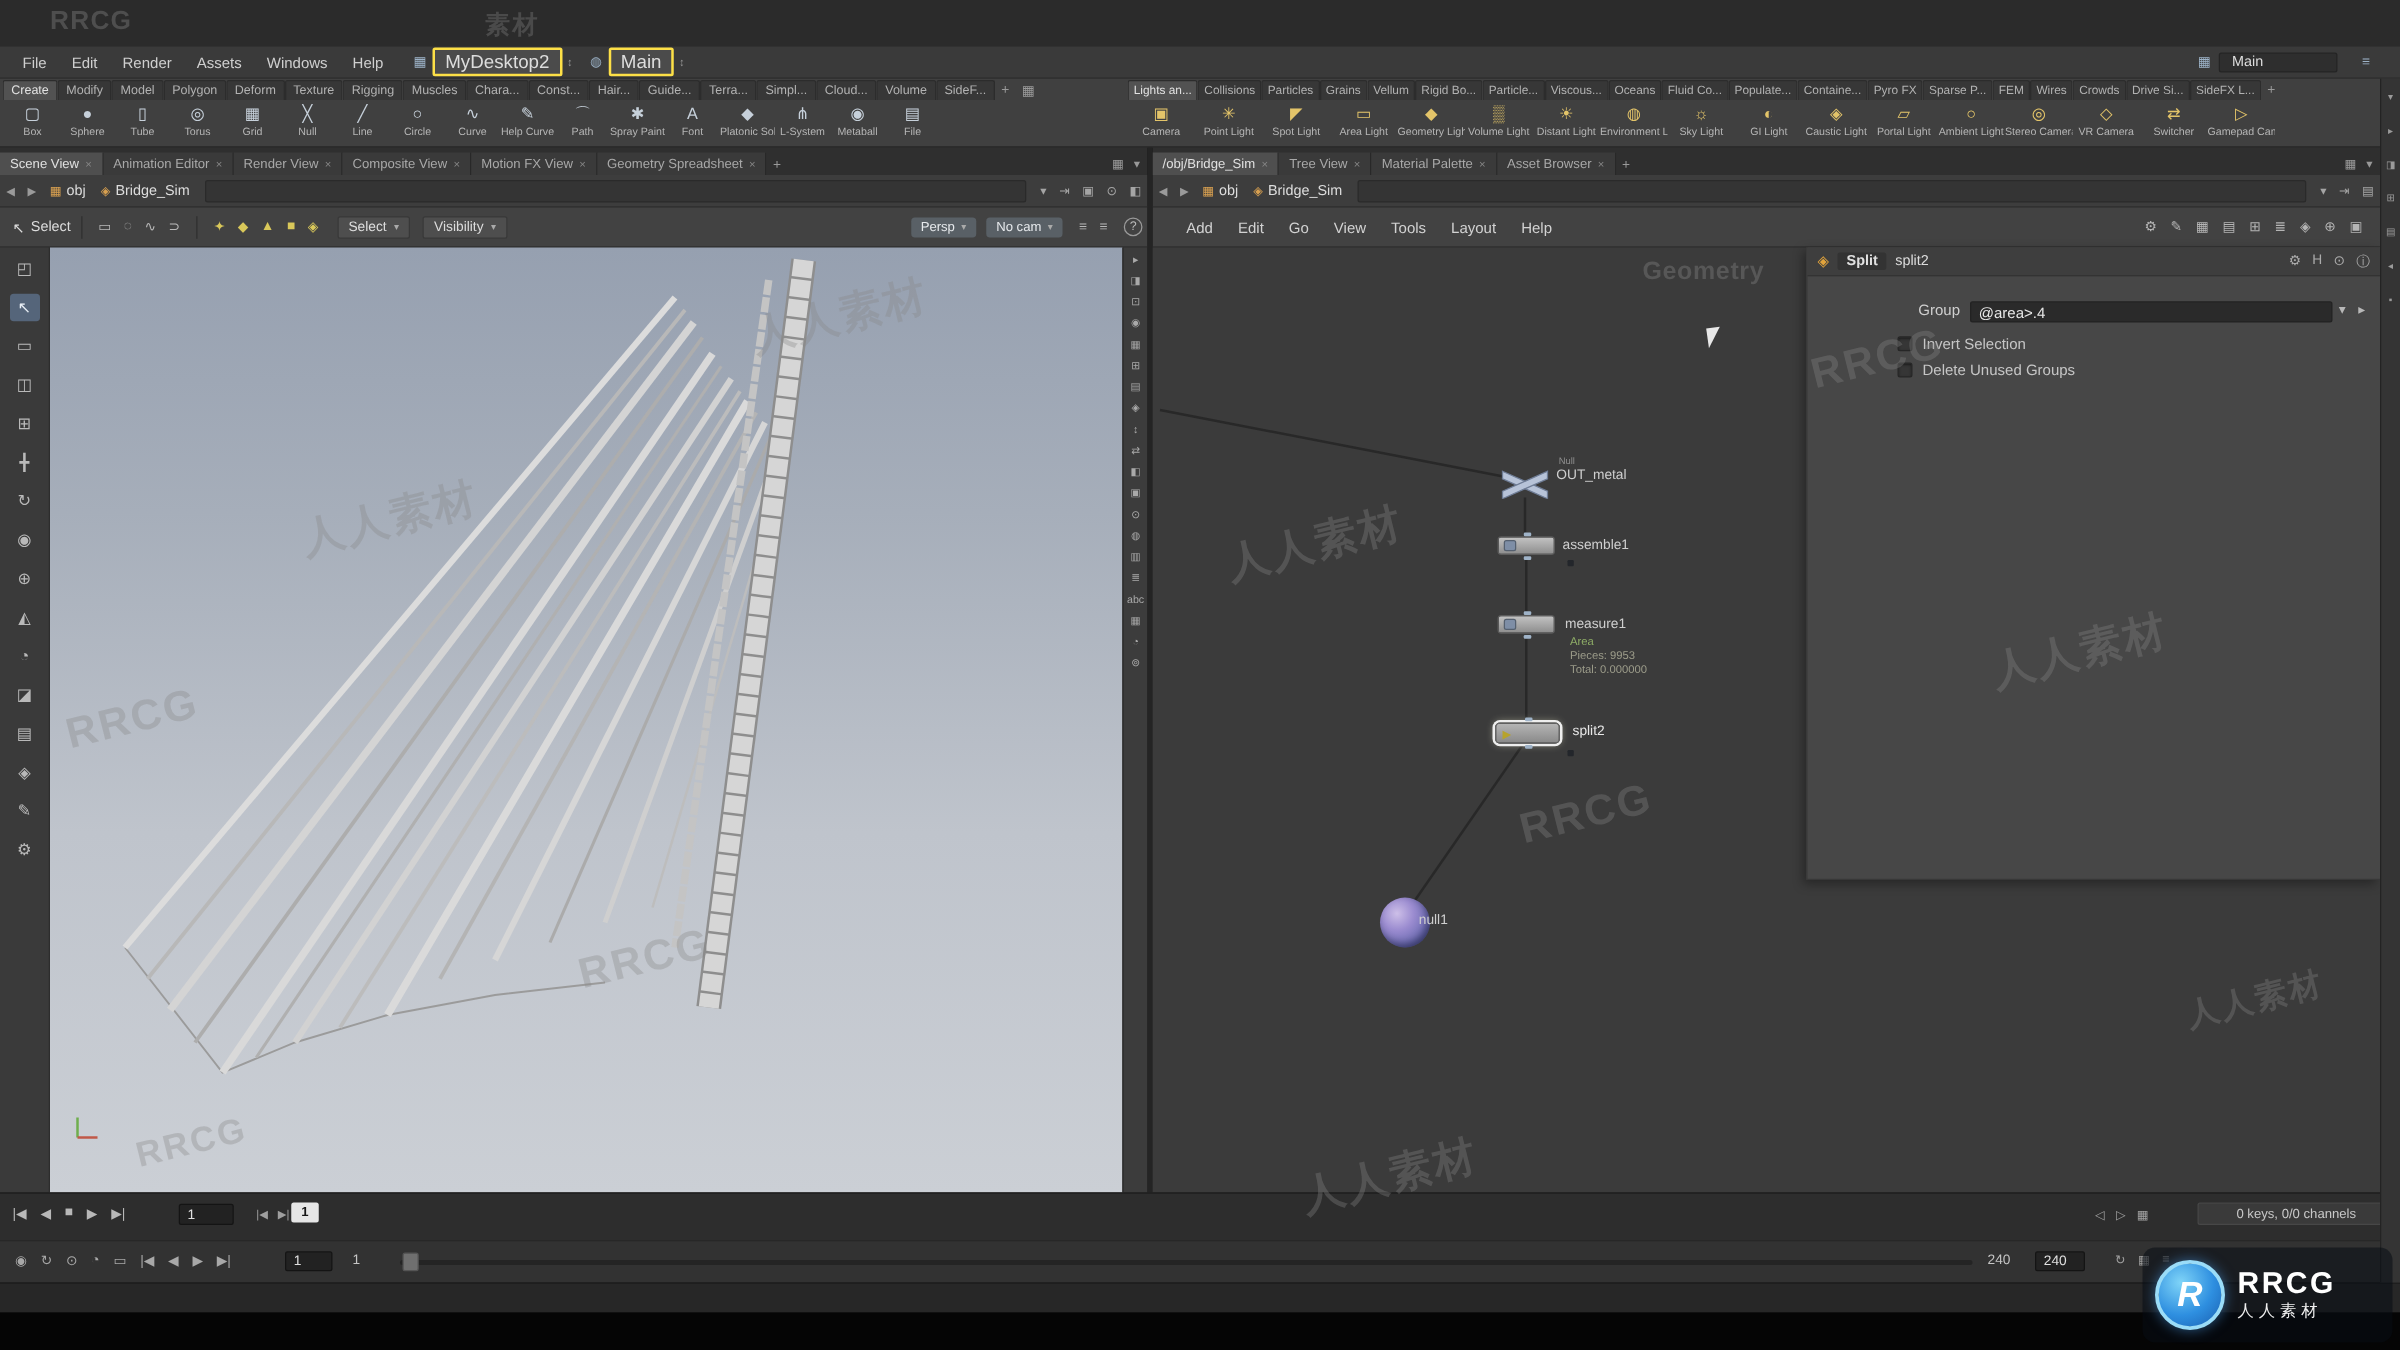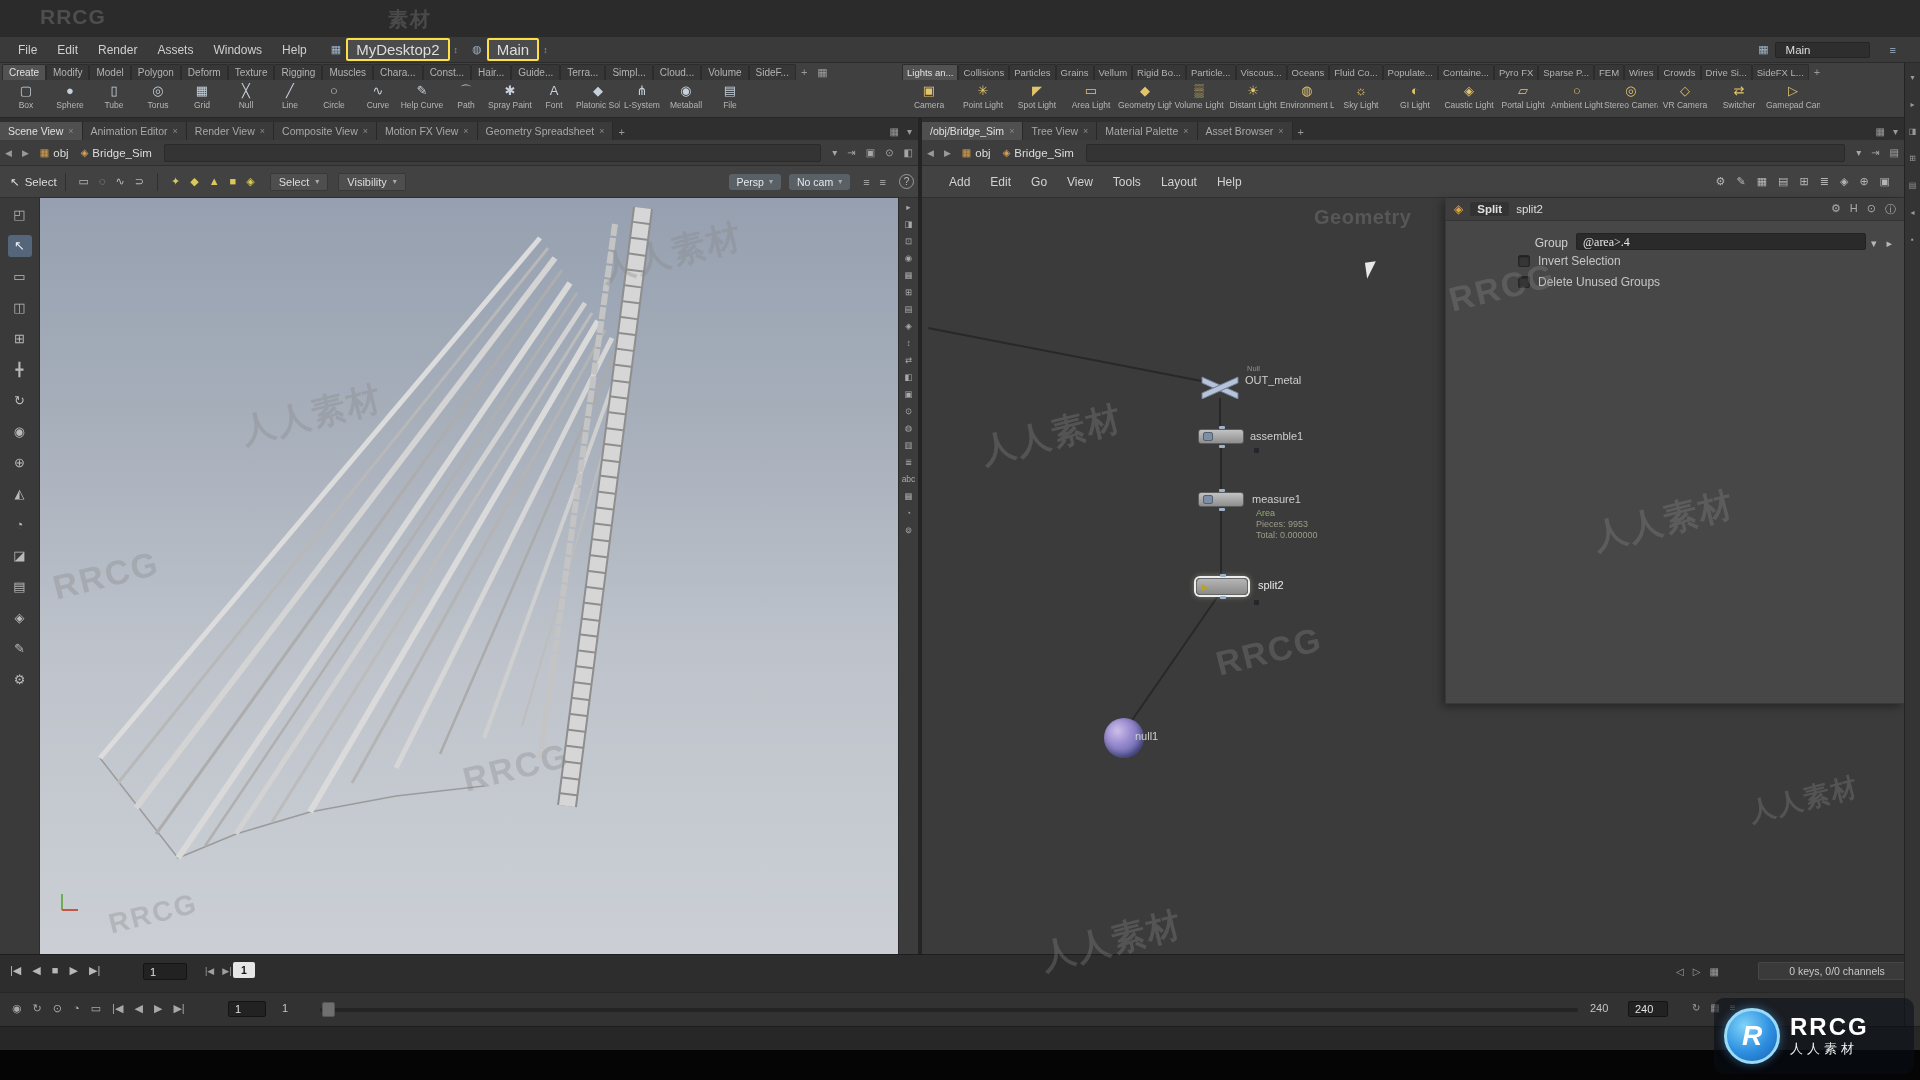--- a/index.html
+++ b/index.html
@@ -82,23 +82,23 @@
   .split-node .flag{position:absolute;left:5px;top:3px;color:#b7a32c;font-size:9px;line-height:10px}
   .ball{position:absolute;width:40px;height:40px;border-radius:50%;background:radial-gradient(circle at 34% 32%,#cdbfe8 0%,#9b8cd0 35%,#6a6ab0 70%,#474e86 100%);box-shadow:inset -2px -3px 6px rgba(0,0,20,.4)}
   .lockdot{position:absolute;width:5px;height:5px;background:#23262b;border-radius:1px}
   
   .ppanel{position:absolute;left:1445px;top:198px;width:459px;height:506px;background:#474747;border-left:1px solid #383838;border-bottom:1px solid #383838;box-shadow:-3px 3px 8px rgba(0,0,0,.35)}
   .phead{height:23px;background:#3e3e3e;border-bottom:1px solid #333;display:flex;align-items:center;gap:7px;padding:0 8px}
   .phead .nicon{color:#e2a43c;font-size:12px}
   .phead .ptype{background:#333;border-radius:2px;padding:1px 7px;font-size:11.5px;color:#e0e0e0;font-weight:bold}
   .phead .pname{font-size:11.5px;color:#ddd;flex:1}
   .hics{display:flex;gap:9px;color:#ababab;font-size:11px}
-  .prow{display:flex;align-items:flex-end;height:23px;margin-top:6px}
+  .prow{display:flex;align-items:flex-start;height:23px;margin-top:20px}
   .plabel{width:130px;text-align:right;padding-right:8px;font-size:12px;color:#cfcfcf;flex:none}
-  .pinput{width:290px;height:17px;background:#2a2a2a;border:1px solid #222;border-radius:2px;color:#e8e8e8;font-size:12px;line-height:16px;padding:0 6px;font-family:Liberation Serif, serif}
+  .pinput{width:290px;height:17px;background:#2a2a2a;border:1px solid #222;border-radius:2px;color:#e8e8e8;font-size:12px;line-height:16px;padding:0 6px;font-family:Liberation Sans, sans-serif}
   .combo{display:flex;align-items:center;background:#585858;border-radius:2px;height:17px;padding:0 8px;font-size:11px;color:#e2e2e2;border:1px solid #3c3c3c;white-space:nowrap}
   .stepper{width:13px;height:17px;background:#585858;border:1px solid #3c3c3c;border-left:none;color:#bbb;font-size:6px;display:flex;flex-direction:column;align-items:center;justify-content:center;line-height:6px}
   .cbrow{display:flex;align-items:center;height:21px;margin-left:72px;gap:8px}
   .cbox{width:12px;height:12px;background:#363636;border:1px solid #262626;border-radius:2px;box-shadow:inset 0 1px 2px rgba(0,0,0,.5);flex:none}
   .cblabel{font-size:12px;color:#c6c6c6}
   
   .timeline{position:absolute;left:0;top:954px;width:1920px;height:38px;background:#2d2d2d;border-top:1px solid #1e1e1e}
   .transport{position:absolute;left:10px;top:9px;display:flex;gap:11px;color:#b8b8b8;font-size:11px}
   .fbox{position:absolute;left:143px;top:8px;width:44px;height:17px;background:#222;border:1px solid #141414;border-radius:2px;color:#e0e0e0;font-size:11px;line-height:16px;padding-left:6px}
   .nudge{position:absolute;left:205px;top:11px;display:flex;gap:8px;color:#9f9f9f;font-size:9px}

